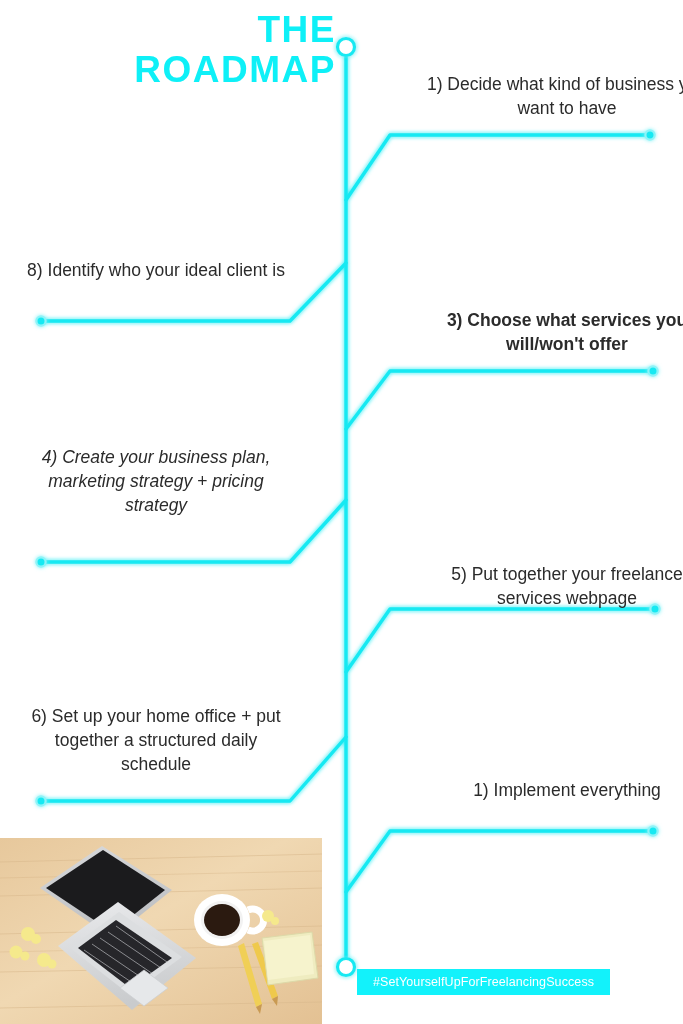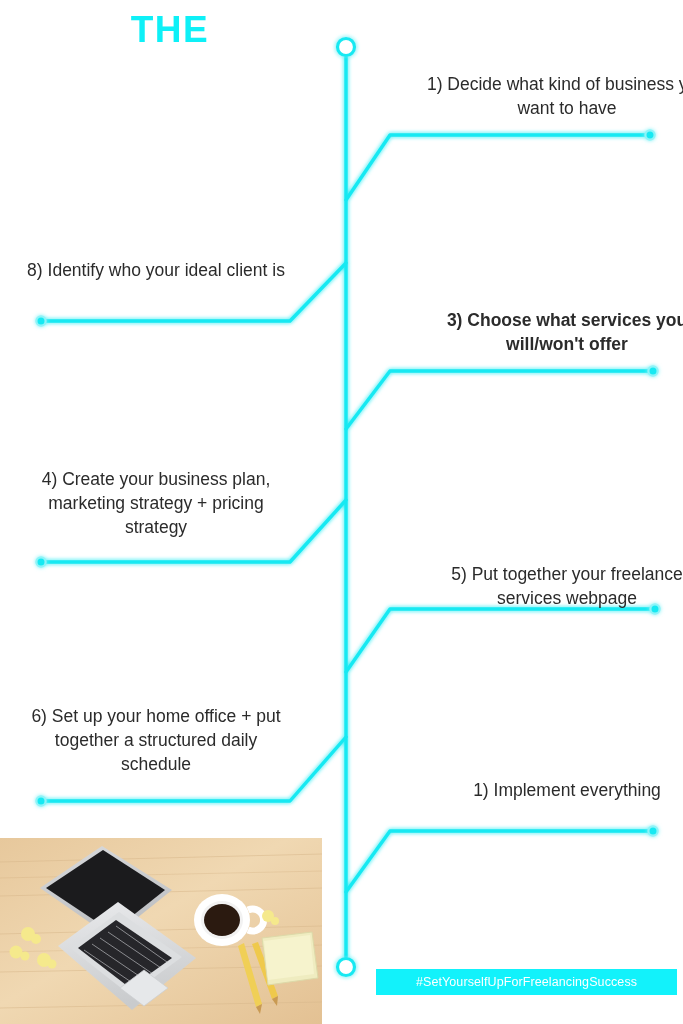--- a/index.html
+++ b/index.html
@@ -17,21 +17,21 @@
     background: #ffffff;
     overflow: hidden;
   }
 
   
   #header {
     position: absolute;
     left: 0;
     top: 10px;
     width: 340px;
-    text-align: center;
+    text-align: right;
   }
   #title {
     color: #0ef0f7;
     font-family: "Liberation Sans", sans-serif;
     font-weight: bold;
     font-size: 37px;
     line-height: 1.08;
     letter-spacing: 1.5px;
     margin: 0;
     padding: 0 4px;
@@ -89,23 +89,23 @@
     width: 322px;
     height: 186px;
     overflow: hidden;
     background: #e8cfa6;
   }
   #photo svg { display: block; width: 322px; height: 186px; }
 
   
   #hashtag-banner {
     position: absolute;
-    left: 376px;
+    left: 357px;
     top: 969px;
-    width: 301px;
+    width: 253px;
     height: 26px;
     background: #12f2fb;
     display: flex;
     align-items: center;
     justify-content: center;
   }
   #hashtag-text {
     color: #ffffff;
     font-family: "Liberation Sans", sans-serif;
     font-size: 12.5px;
@@ -114,20 +114,21 @@
   }
 </style>
 </head>
 <body>
 
 <div id="poster">
 
   <div id="header">
     <h1 id="title">
       <span class="tline">THE</span>
+      <span class="tline">ROADMAP</span>
     </h1>
     <div id="signature-wrap">
       <div id="signature-underline"></div>
     </div>
   </div>
 
   <svg id="roadmap-svg" viewBox="0 0 683 1024">
     <defs>
       <filter id="glow" x="-60%" y="-60%" width="220%" height="220%">
         <feGaussianBlur stdDeviation="2.2" result="b"></feGaussianBlur>
@@ -167,21 +168,21 @@
       <circle cx="41" cy="562" r="4.6" fill="#19e9f2" stroke="#8df4f8" stroke-width="2.2"></circle>
       <circle cx="655" cy="609" r="4.6" fill="#19e9f2" stroke="#8df4f8" stroke-width="2.2"></circle>
       <circle cx="41" cy="801" r="4.6" fill="#19e9f2" stroke="#8df4f8" stroke-width="2.2"></circle>
       <circle cx="653" cy="831" r="4.6" fill="#19e9f2" stroke="#8df4f8" stroke-width="2.2"></circle>
     </g>
   </svg>
 
   <div class="step-label right" style="top:72px;">1) Decide what kind of business you want to have</div>
   <div class="step-label left" style="top:258px;">8) Identify who your ideal client is</div>
   <div class="step-label right" style="top:308px;font-weight:bold;">3) Choose what services you will/won't offer</div>
-  <div class="step-label left" style="top:467px;">4) Create your business plan, marketing strategy + pricing strategy</div>
+  <div class="step-label left" style="top:445px;font-style:italic;">4) Create your business plan, marketing strategy + pricing strategy</div>
   <div class="step-label right" style="top:562px;">5) Put together your freelance services webpage</div>
   <div class="step-label left" style="top:704px;">6) Set up your home office + put together a structured daily schedule</div>
   <div class="step-label right" style="top:778px;">1) Implement everything</div>
 
   <div id="photo">
     <svg viewBox="0 0 322 186">
       <defs>
         <linearGradient id="wood" x1="0" y1="0" x2="1" y2="1">
           <stop offset="0%" stop-color="#e7c89c"></stop>
           <stop offset="45%" stop-color="#f0d8b2"></stop>

